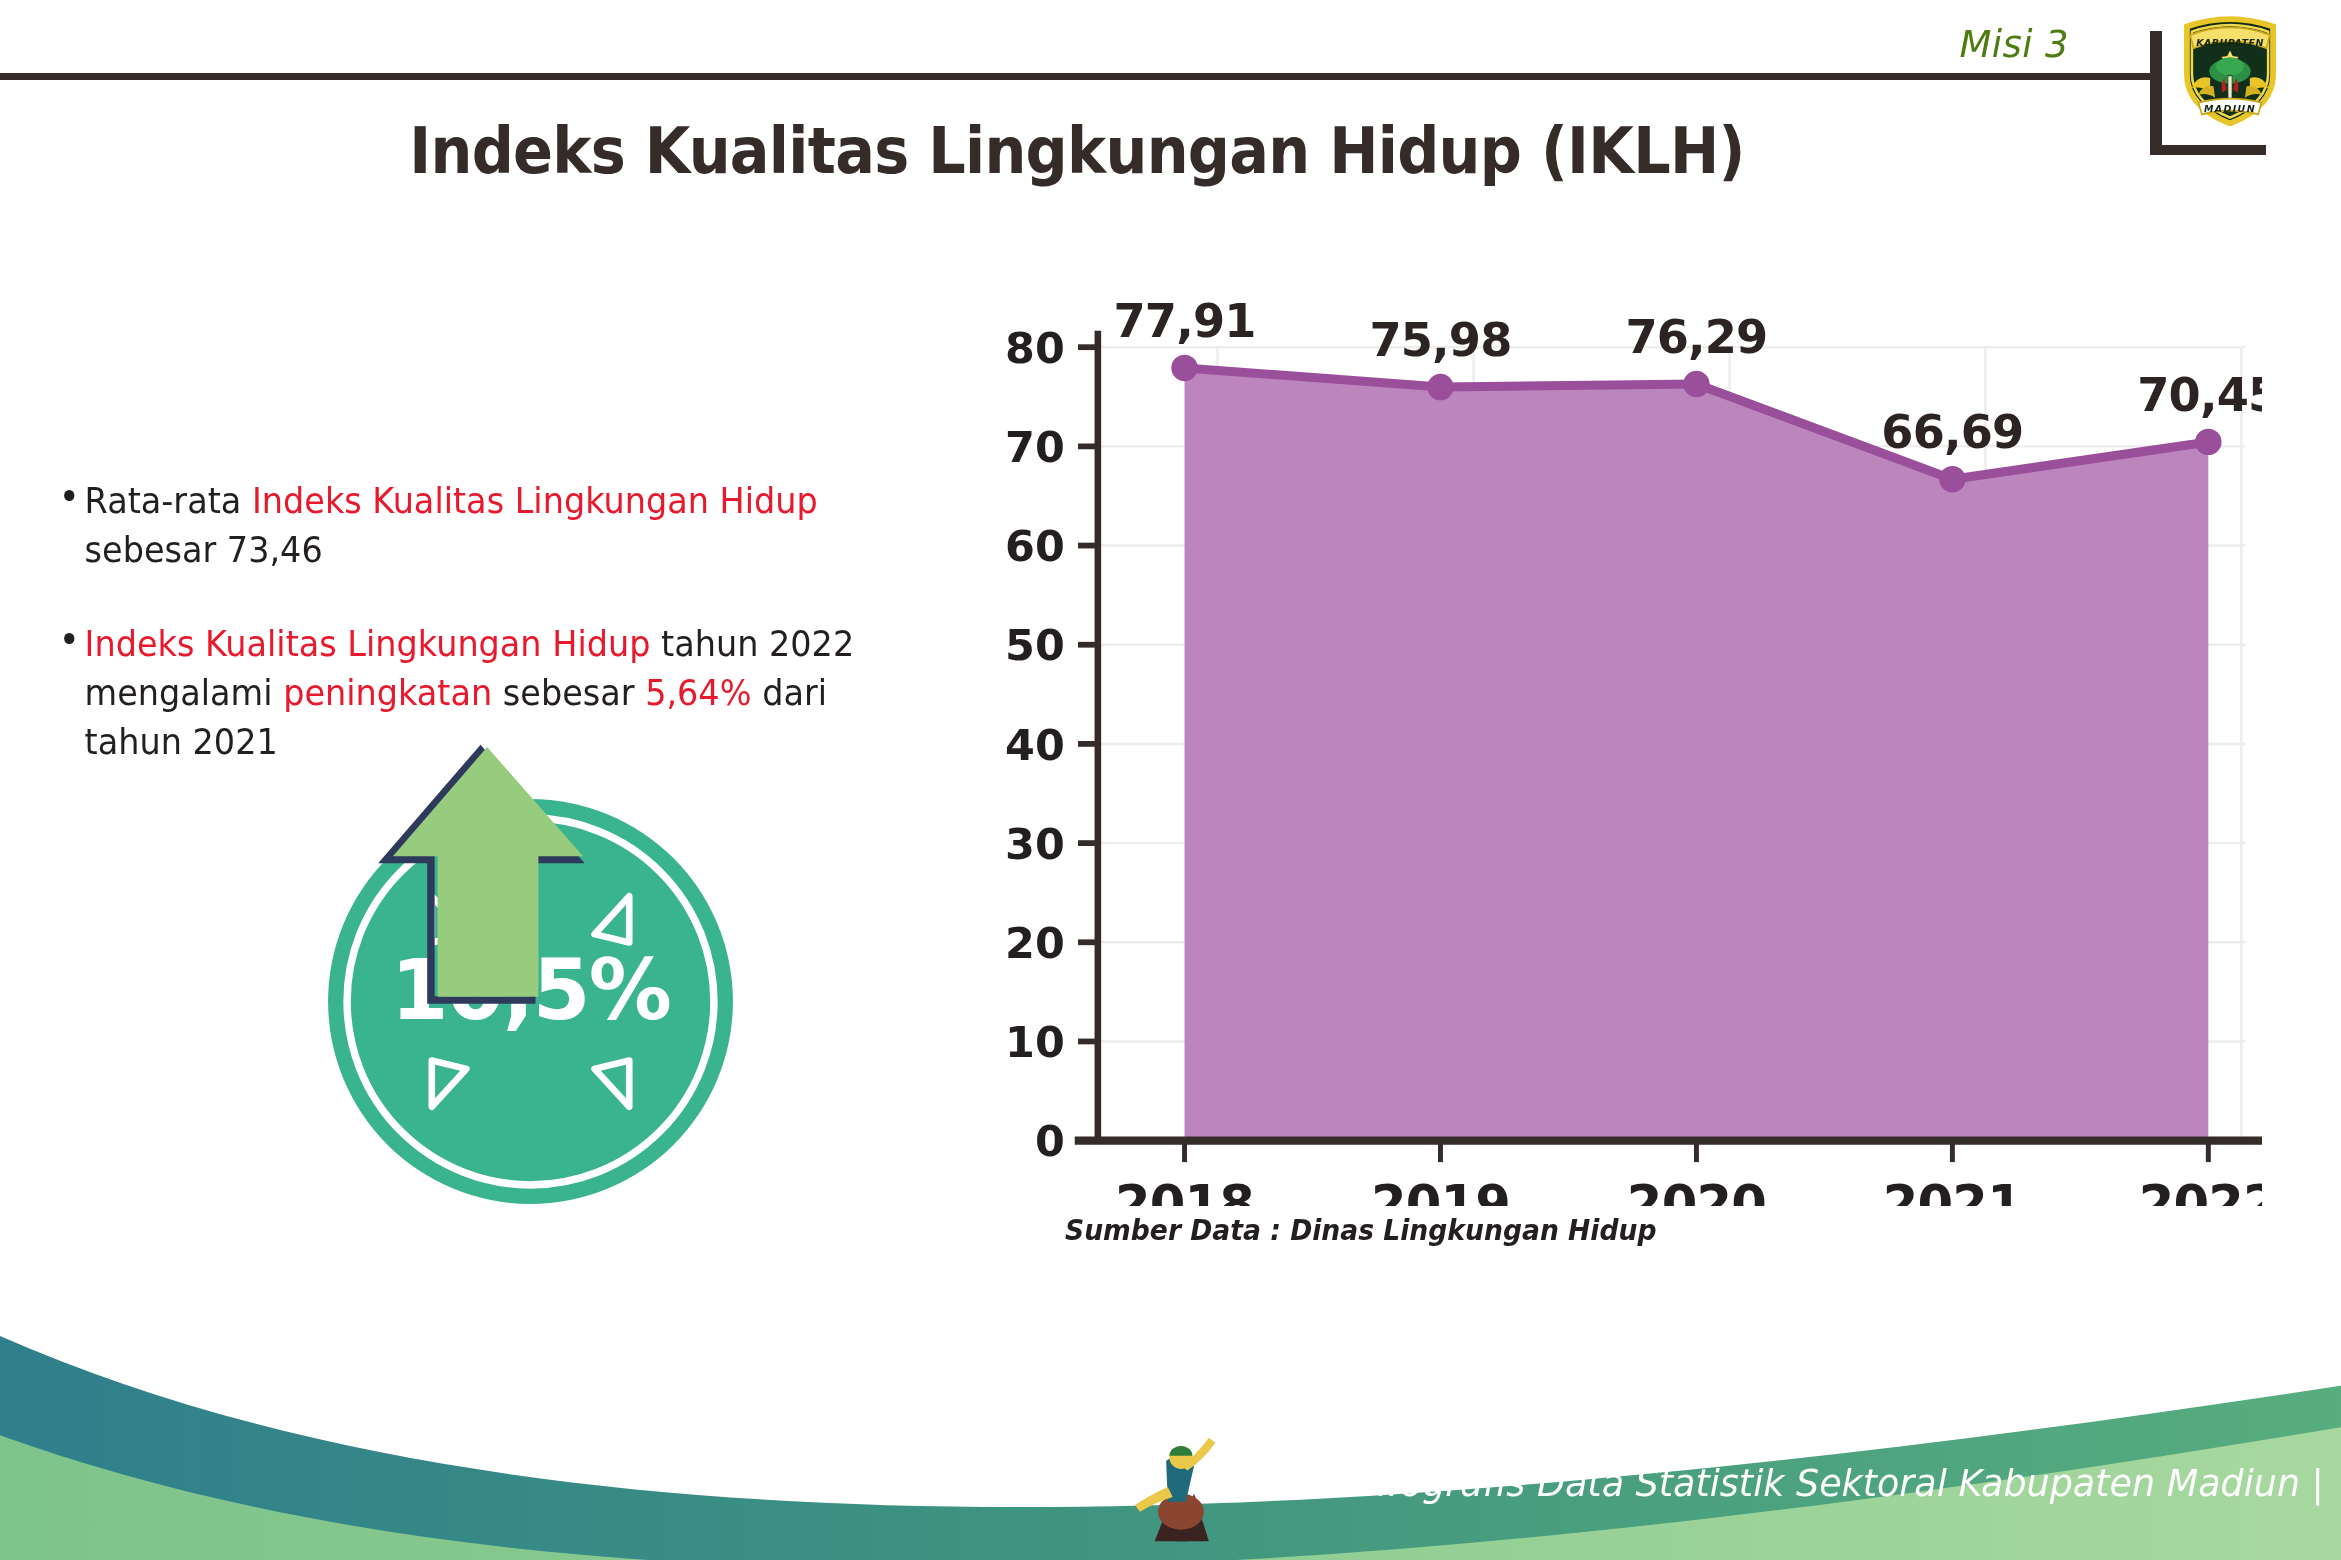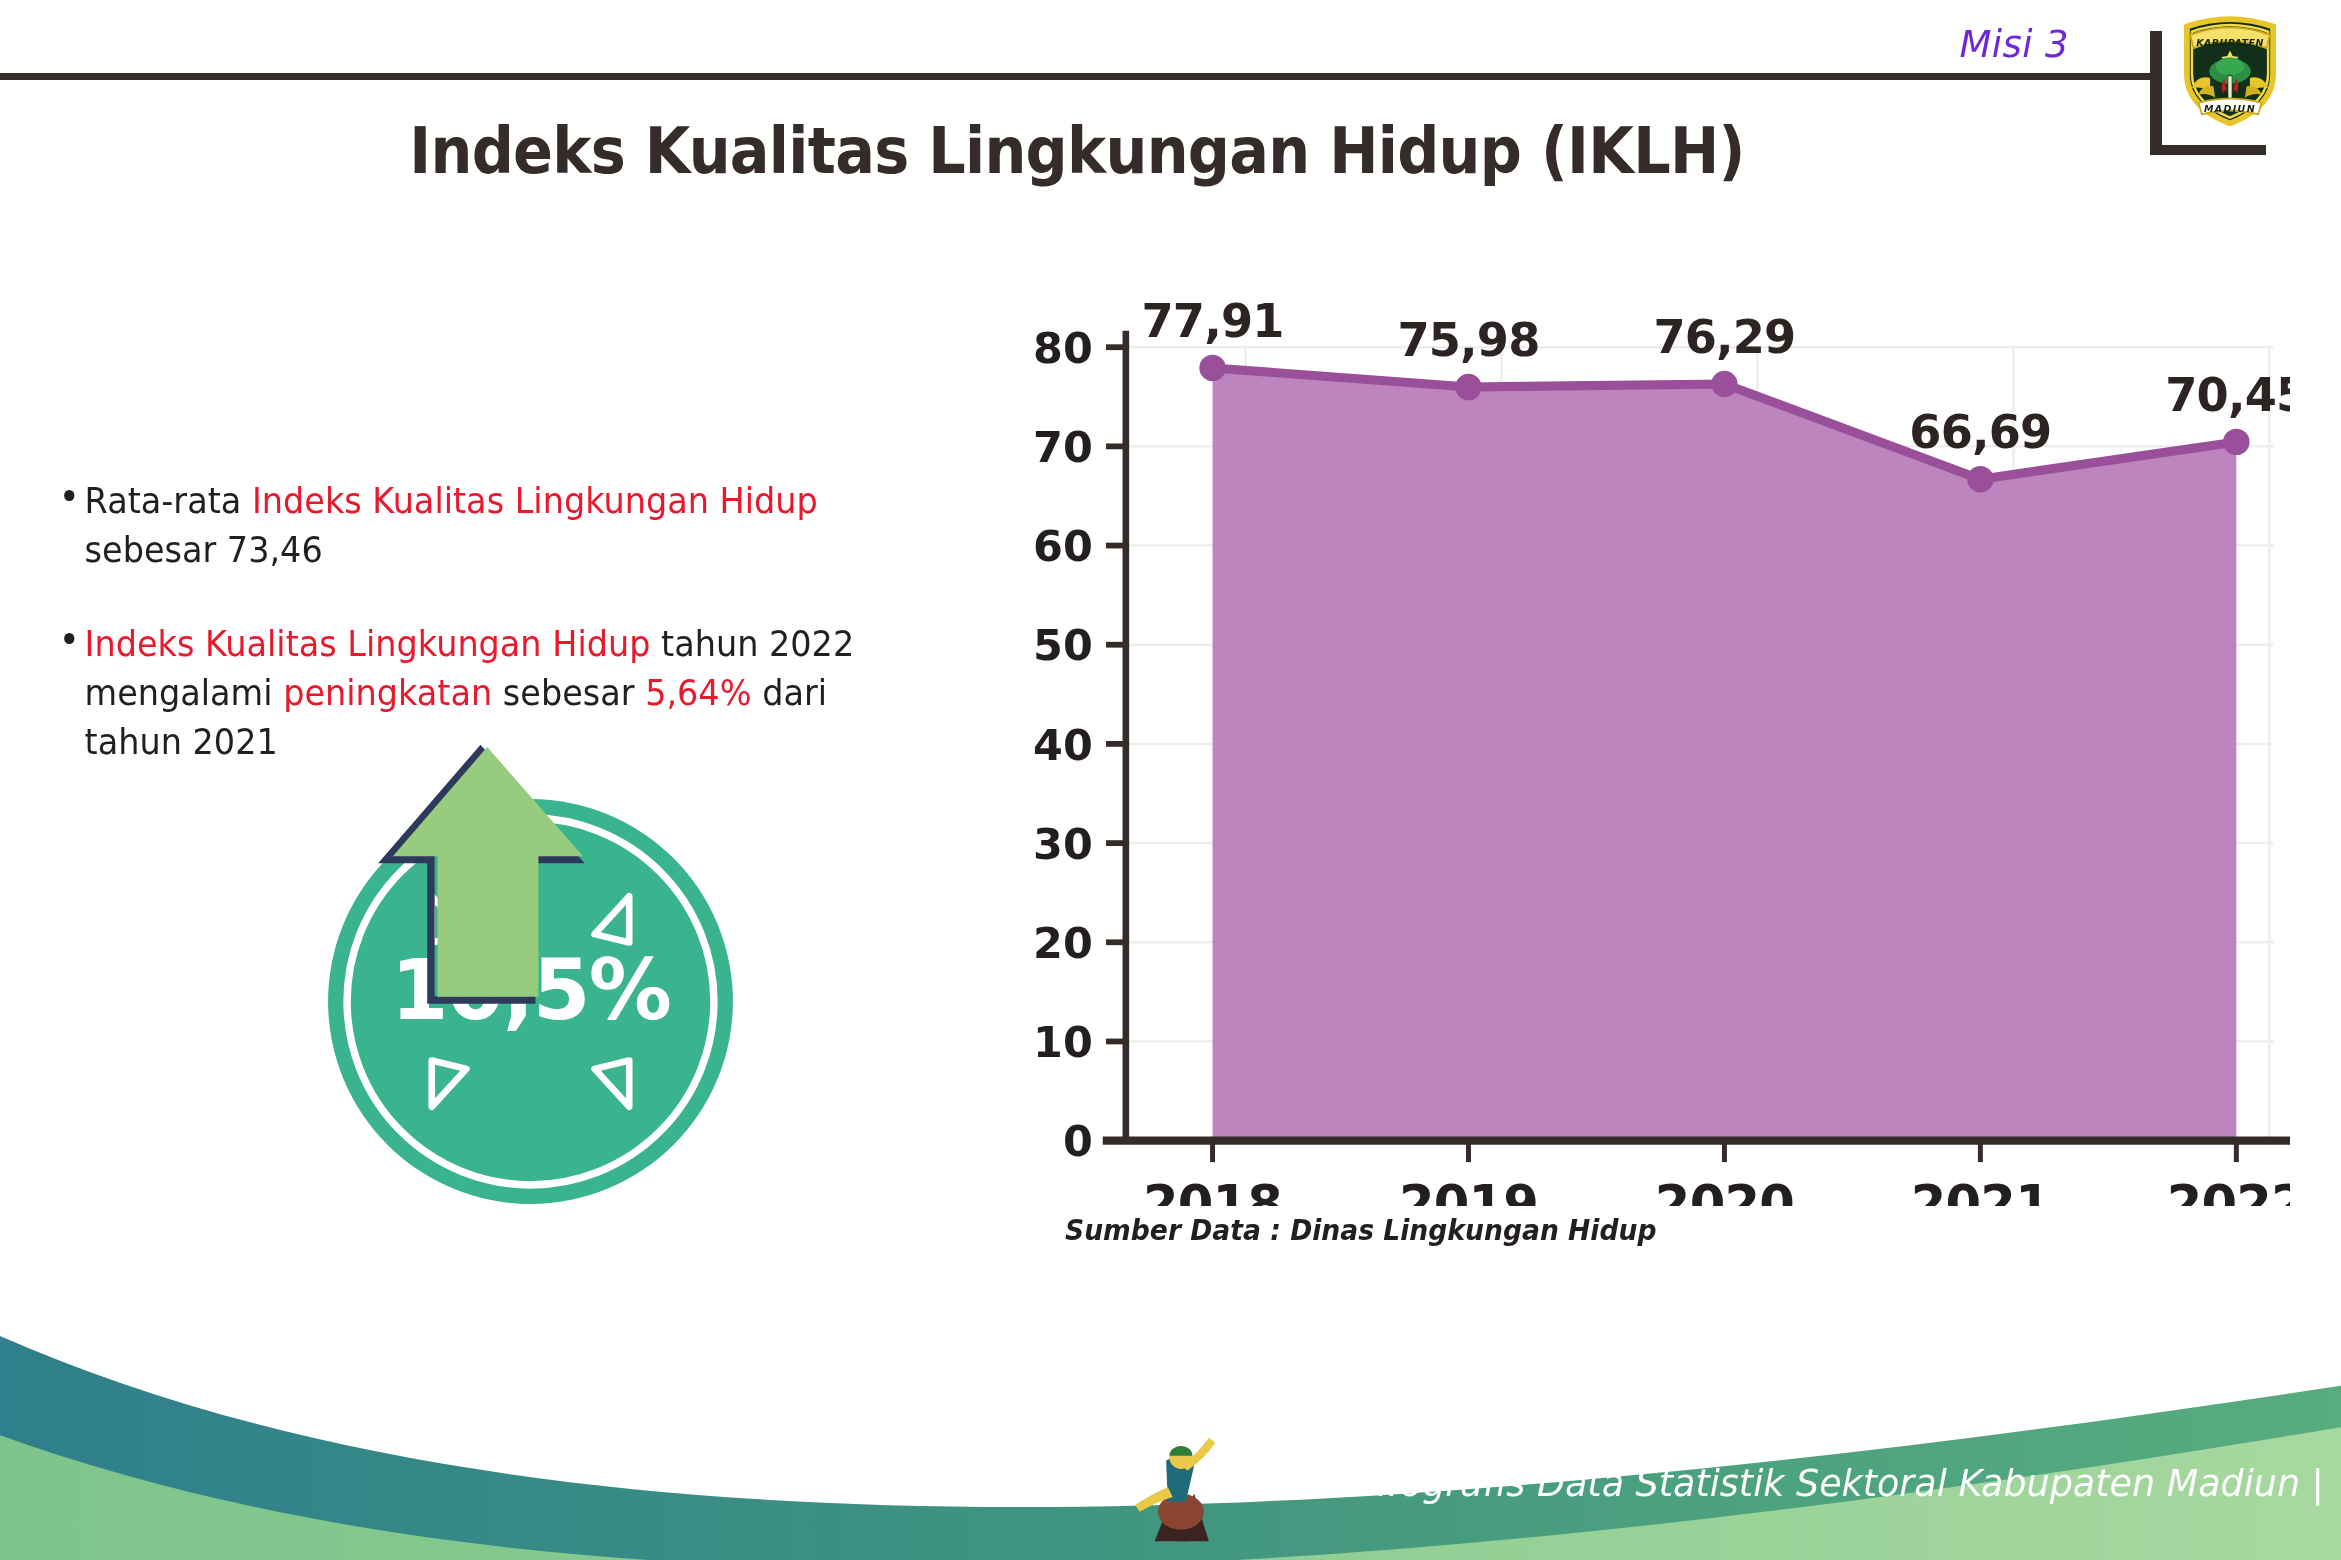--- a/index.html
+++ b/index.html
@@ -23,21 +23,21 @@
     left: 0; top: 73px;
     width: 2154px; height: 7.4px;
     background: #352c2a;
   }
   #misi-label {
     position: absolute;
     right: 273px; top: 23px;
     font-family: "DejaVu Sans", sans-serif;
     font-style: italic;
     font-size: 37px;
-    color: #6d28d9;
+    color: #4d7c0f;
     letter-spacing: 0.4px;
     white-space: nowrap;
   }
   
   #corner-bracket {
     position: absolute;
     left: 2150px; top: 31px;
     width: 223px; height: 124px;
   }
   #corner-bracket .cb-v {
@@ -121,21 +121,21 @@
   }
   #arrow {
     position: absolute;
     left: 378px; top: 742px;
     width: 215px; height: 273px;
   }
 
   
   #chart {
     position: absolute;
-    left: 1002px; top: 281px;
+    left: 974px; top: 281px;
     width: 1288px; height: 925px;
   }
   #chart svg { display: block; }
   .ytick-label {
     font-family: "DejaVu Sans", sans-serif;
     font-weight: bold;
     font-size: 52px;
     fill: #231f20;
     text-anchor: end;
   }

